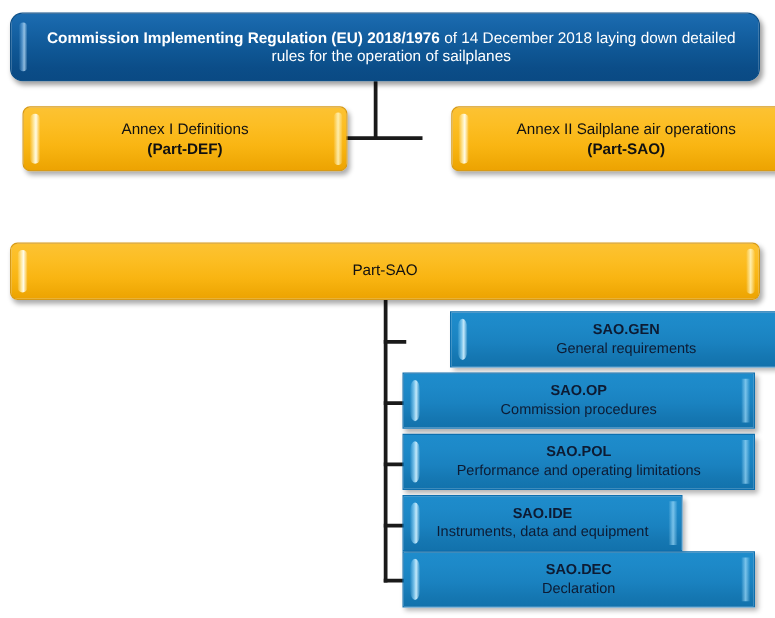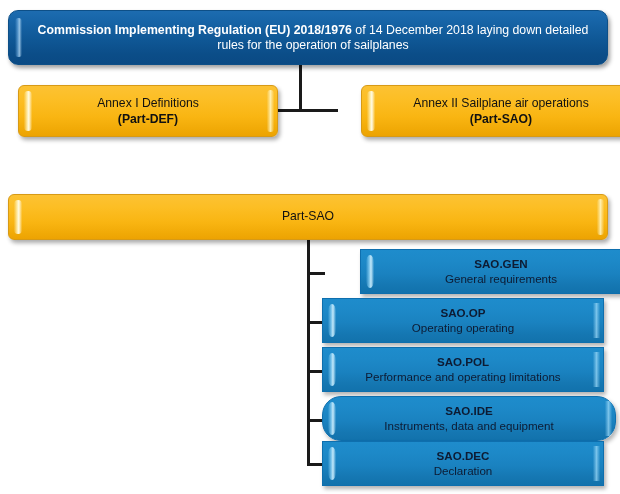--- a/index.html
+++ b/index.html
@@ -202,31 +202,31 @@
     <span class="gloss-left"></span>
     <span class="gloss-right"></span>
     <span class="t1">SAO.GEN</span>
     <span class="t2">General requirements</span>
   </div>
 
   <div class="node bluebox" style="left:322px; top:298px; width:282px; height:45px;">
     <span class="gloss-left"></span>
     <span class="gloss-right"></span>
     <span class="t1">SAO.OP</span>
-    <span class="t2">Operating operating</span>
+    <span class="t2">Commission procedures</span>
   </div>
 
   <div class="node bluebox" style="left:322px; top:347px; width:282px; height:45px;">
     <span class="gloss-left"></span>
     <span class="gloss-right"></span>
     <span class="t1">SAO.POL</span>
     <span class="t2">Performance and operating limitations</span>
   </div>
 
-  <div class="node bluebox" style="left:322px; top:396px; width:294px; height:45px;border-radius:19px;">
+  <div class="node bluebox" style="left:322px; top:396px; width:224px; height:45px;">
     <span class="gloss-left"></span>
     <span class="gloss-right"></span>
     <span class="t1">SAO.IDE</span>
     <span class="t2">Instruments, data and equipment</span>
   </div>
 
   <div class="node bluebox" style="left:322px; top:441px; width:282px; height:45px;">
     <span class="gloss-left"></span>
     <span class="gloss-right"></span>
     <span class="t1">SAO.DEC</span>

